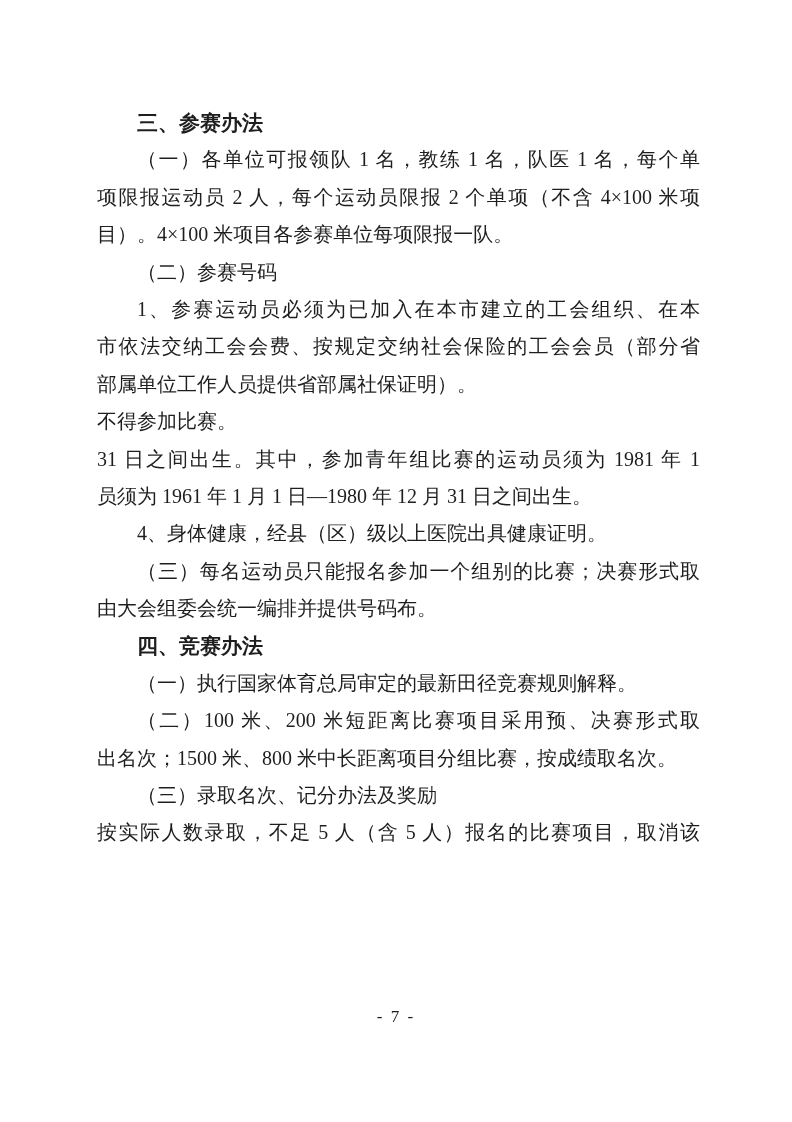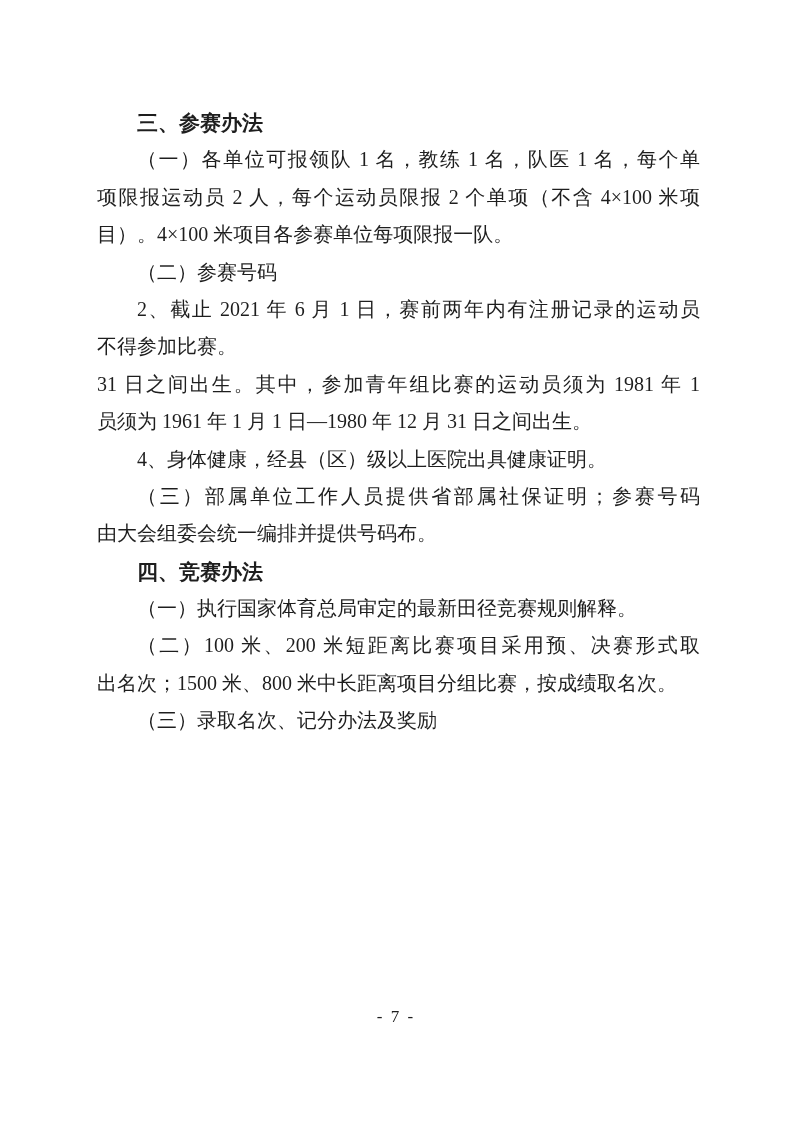--- a/index.html
+++ b/index.html
@@ -58,27 +58,30 @@
 </head>
 <body>
 
 <div class="page">
   <div class="content">
       <div class="line heading indent no-stretch">三、参赛办法</div>
       <div class="line indent">（一）各单位可报领队 1 名，教练 1 名，队医 1 名，每个单</div>
       <div class="line">项限报运动员 2 人，每个运动员限报 2 个单项（不含 4×100 米项</div>
       <div class="line no-stretch">目）。4×100 米项目各参赛单位每项限报一队。</div>
       <div class="line indent no-stretch">（二）参赛号码</div>
-      <div class="line indent">2、截止 2021 年 6 月 1 日，赛前两年内有注册记录的运动员</div>
+      <div class="line indent">1、参赛运动员必须为已加入在本市建立的工会组织、在本</div>
+      <div class="line">市依法交纳工会会费、按规定交纳社会保险的工会会员（部分省</div>
+      <div class="line no-stretch">部属单位工作人员提供省部属社保证明）。</div>
       <div class="line no-stretch">不得参加比赛。</div>
       <div class="line">31 日之间出生。其中，参加青年组比赛的运动员须为 1981 年 1</div>
       <div class="line no-stretch">员须为 1961 年 1 月 1 日—1980 年 12 月 31 日之间出生。</div>
       <div class="line indent no-stretch">4、身体健康，经县（区）级以上医院出具健康证明。</div>
-      <div class="line indent">（三）部属单位工作人员提供省部属社保证明；参赛号码</div>
+      <div class="line indent">（三）每名运动员只能报名参加一个组别的比赛；决赛形式取</div>
       <div class="line no-stretch">由大会组委会统一编排并提供号码布。</div>
       <div class="line heading indent no-stretch">四、竞赛办法</div>
       <div class="line indent no-stretch">（一）执行国家体育总局审定的最新田径竞赛规则解释。</div>
       <div class="line indent">（二）100 米、200 米短距离比赛项目采用预、决赛形式取</div>
       <div class="line no-stretch">出名次；1500 米、800 米中长距离项目分组比赛，按成绩取名次。</div>
       <div class="line indent no-stretch">（三）录取名次、记分办法及奖励</div>
+      <div class="line">按实际人数录取，不足 5 人（含 5 人）报名的比赛项目，取消该</div>
     </div>
   <div class="footer">- 7 -</div>
 </div>
 
 </body></html>

